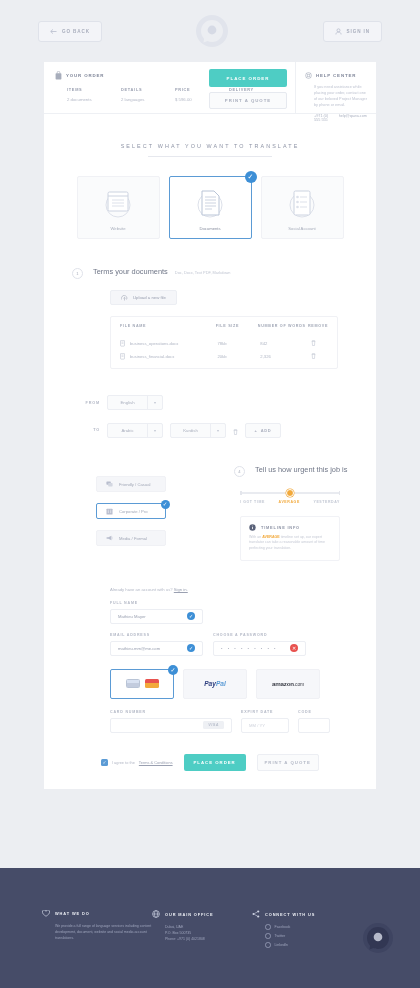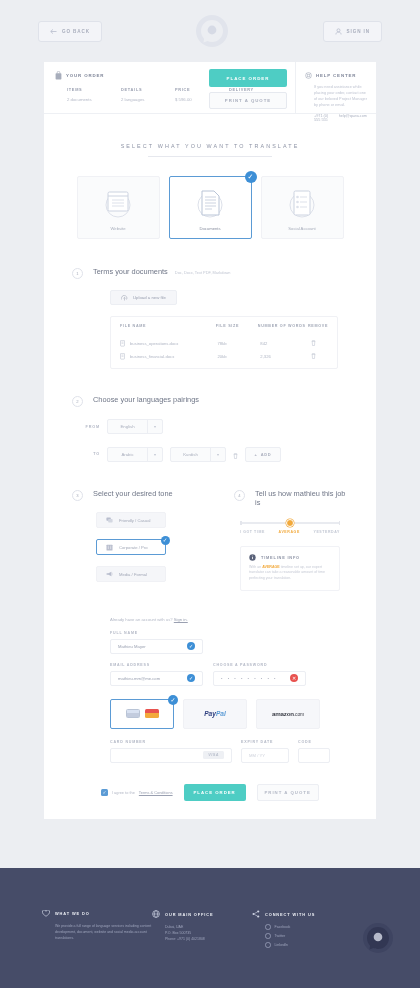--- a/index.html
+++ b/index.html
@@ -349,24 +349,20 @@
           <div class="c-rem">
             <svg width="5" height="6" viewBox="0 0 5 6">
                 <path d="M.7 1.4h3.6M1.4 1.4V.6h2.2v.8M1.2 1.4l.3 4.1h2l.3-4.1" fill="none" stroke="#c2c7d3" stroke-width=".6"></path>
               </svg>
           </div>
         </div>
       </div>
     </div>
 
     <div style="margin-top:26px;">
-      <div class="step">
-        <div class="stepnum">2</div>
-        <div class="steptext">Choose your languages pairings</div>
-      </div>
       <div class="langrow">
         <div class="lbl">FROM</div>
         <div class="select">
           <div class="val">English</div>
           <div class="arw">▾</div>
         </div>
       </div>
       <div class="langrow to">
         <div class="lbl">TO</div>
         <div class="select">
@@ -384,24 +380,20 @@
         </div>
         <div class="addbtn">
           <span>+</span>
           <span>ADD</span>
         </div>
       </div>
     </div>
 
     <div class="two" style="margin-top:26px;">
       <div class="colA">
-        <div class="step" style="padding:0;">
-          <div class="stepnum">3</div>
-          <div class="steptext">Select your desired tone</div>
-        </div>
         <div class="tone">
           <svg width="7" height="6" viewBox="0 0 7 6">
               <rect x=".4" y=".4" width="4.4" height="3.4" rx=".7" fill="#b9bece"></rect>
               <rect x="2.2" y="2" width="4.4" height="3.4" rx=".7" fill="#d3d7e1"></rect>
             </svg>
           <span class="tl">Friendly / Casual</span>
         </div>
         <div class="tone sel">
           <div class="check">✓</div>
           <svg width="7" height="7" viewBox="0 0 7 7">
@@ -415,21 +407,21 @@
               <path d="M.6 2.2h1.8L5.4.7v4.6L2.4 3.8H.6z" fill="#b9bece"></path>
               <path d="M6 1.6a2.5 2.5 0 010 2.8" stroke="#d3d7e1" stroke-width=".6" fill="none"></path>
             </svg>
           <span class="tl">Media / Formal</span>
         </div>
       </div>
 
       <div class="colB">
         <div class="step" style="padding:0;">
           <div class="stepnum">4</div>
-          <div class="steptext">Tell us how mathieu this job is</div>
+          <div class="steptext">Tell us how urgent this job is</div>
         </div>
         <div class="slider-wrap">
           <div class="track">
             <div class="tick" style="left:0;"></div>
             <div class="tick" style="left:50%;"></div>
             <div class="tick" style="right:0;"></div>
             <div class="knob"></div>
           </div>
           <div class="slabels">
             <span>I GOT TIME</span>

